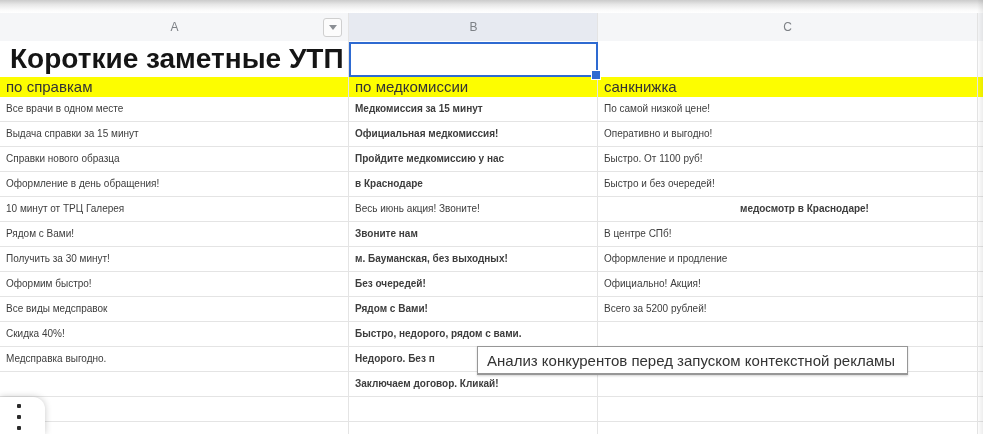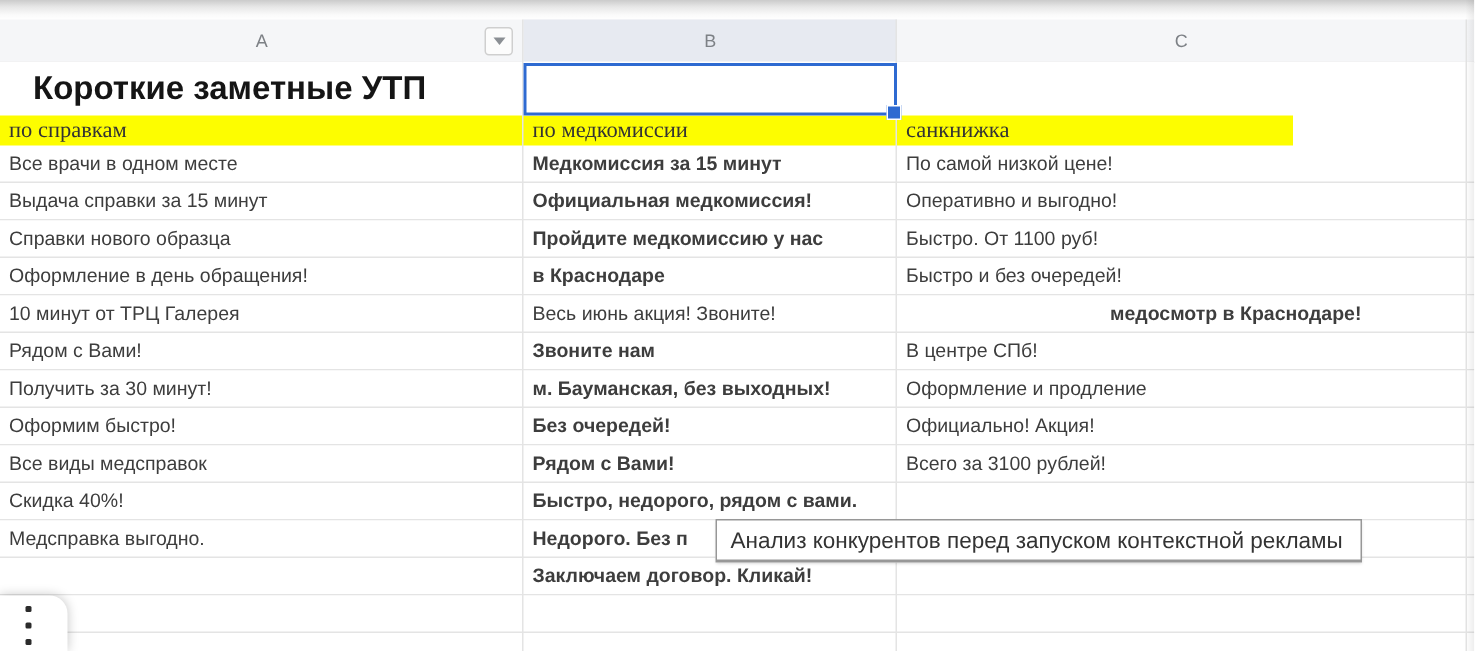--- a/index.html
+++ b/index.html
@@ -25,39 +25,39 @@
   .col-header.a{left:0;width:349px;}
   .col-header.b{left:349px;width:249px;background:var(--header-selected-bg);}
   .col-header.c{left:598px;width:379px;}
   .col-header-label{font-size:12px;color:#7d8186;}
   .dropdown-btn{position:absolute;left:323px;top:5px;width:19px;height:19px;
     background:#fcfcfc;border:1px solid #cfcfcf;border-radius:3px;box-sizing:border-box;
     display:flex;align-items:center;justify-content:center;cursor:pointer;}
   .chevron{width:0;height:0;border-left:4px solid transparent;border-right:4px solid transparent;border-top:5px solid #8b8f94;}
   
   .title-row{position:absolute;left:0;top:41px;width:983px;height:36px;background:#fff;}
-  .title-cell{position:absolute;left:16px;top:0;width:349px;height:36px;line-height:36px;
-    padding-left:6px;box-sizing:border-box;font-size:22px;font-weight:700;color:#151515;
+  .title-cell{position:absolute;left:4px;top:0;width:349px;height:36px;line-height:36px;
+    padding-left:6px;box-sizing:border-box;font-size:28px;font-weight:700;color:#151515;
     white-space:nowrap;overflow:visible;}
   
   .selected-cell{position:absolute;left:349px;top:42px;width:249px;height:35px;
     box-sizing:border-box;border:2px solid var(--selection);background:#fff;z-index:5;}
   .fill-handle{position:absolute;right:-5px;bottom:-5px;width:8px;height:8px;
     background:var(--selection);border:1px solid #fff;box-sizing:content-box;}
   
-  .highlight-row{position:absolute;left:0;top:77px;width:862px;height:20px;background:var(--highlight);z-index:2;font-family:Liberation Serif, serif;}
+  .highlight-row{position:absolute;left:0;top:77px;width:983px;height:20px;background:var(--highlight);z-index:2;}
   .hl-cell{position:absolute;top:0;height:20px;line-height:20px;font-size:15px;color:#333;
     white-space:nowrap;overflow:hidden;box-sizing:border-box;padding-left:6px;}
   .hl-a{left:0;width:349px;}
   .hl-b{left:349px;width:249px;}
   .hl-c{left:598px;width:385px;}
   
   .grid-body{position:absolute;left:0;top:97px;width:983px;}
   .grid-row{display:flex;height:25px;box-sizing:border-box;border-bottom:1px solid var(--grid-line);background:#fff;}
-  .cell{box-sizing:border-box;padding-left:6px;font-size:13px;line-height:24px;color:var(--cell-text);
+  .cell{box-sizing:border-box;padding-left:6px;font-size:10px;line-height:24px;color:var(--cell-text);
     white-space:nowrap;overflow:hidden;}
   .col-A{width:349px;}
   .col-B{width:249px;font-weight:bold;}
   .col-C{width:385px;}
   
   .vline{position:absolute;top:13px;bottom:0;width:1px;background:var(--grid-line);z-index:3;}
   .vline.v1{left:348px;}
   .vline.v2{left:597px;}
   .vline.v3{left:977px;}
   .right-edge{position:absolute;top:0;right:0;width:6px;height:434px;
@@ -142,21 +142,21 @@
         <div class="cell col-C">Оформление и продление</div>
       </div>
       <div class="grid-row">
         <div class="cell col-A">Оформим быстро!</div>
         <div class="cell col-B">Без очередей!</div>
         <div class="cell col-C">Официально! Акция!</div>
       </div>
       <div class="grid-row">
         <div class="cell col-A">Все виды медсправок</div>
         <div class="cell col-B">Рядом с Вами!</div>
-        <div class="cell col-C">Всего за 3100 рублей!</div>
+        <div class="cell col-C">Всего за 5200 рублей!</div>
       </div>
       <div class="grid-row">
         <div class="cell col-A">Скидка 40%!</div>
         <div class="cell col-B">Быстро, недорого, рядом с вами.</div>
         <div class="cell col-C"></div>
       </div>
       <div class="grid-row">
         <div class="cell col-A">Медсправка выгодно.</div>
         <div class="cell col-B">Недорого. Без п</div>
         <div class="cell col-C"></div>

